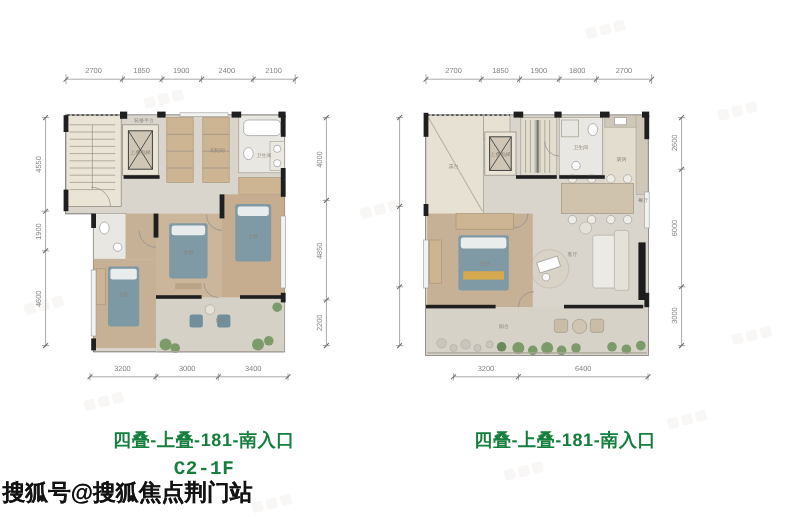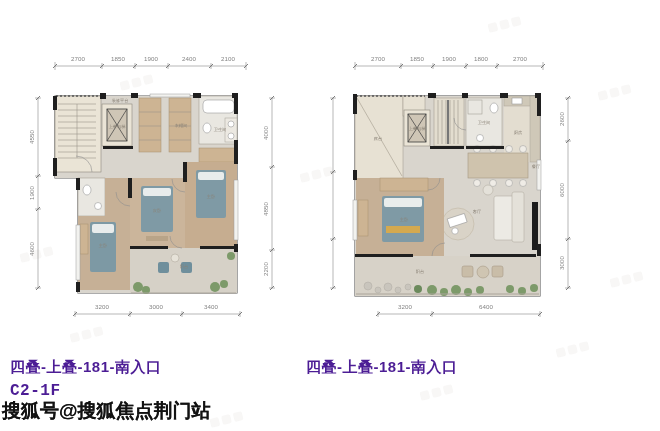--- a/index.html
+++ b/index.html
@@ -13,21 +13,21 @@
   .dim-line{stroke:#9a9a9a;stroke-width:.7;fill:none;}
   .dim-slash{stroke:#6f6f6f;stroke-width:.9;fill:none;}
   .dim-text{font-size:6.2px;fill:#848484;font-family:"Liberation Sans",sans-serif;}
   .room-text{font-size:4.2px;fill:#8a8276;font-family:"Liberation Sans",sans-serif;}
   .outline{fill:none;stroke:#5a5a5a;stroke-width:1.1;}
   .wall{fill:#1f1f1f;}
   .arc{stroke:#8e8e8e;stroke-width:.6;fill:none;}
   .tread{stroke:#9a958a;stroke-width:.6;}
   .fixture{fill:#ffffff;stroke:#9a9a9a;stroke-width:.6;}
   .win{fill:#f2f2ef;stroke:#9a9a9a;stroke-width:.5;}
-  .plan-title{position:absolute;text-align:left;color:#4c1d95;}
+  .plan-title{position:absolute;text-align:center;color:#15803d;}
   #title1{left:10px;width:320px;top:358px;}
   #title2{left:306px;width:330px;top:358px;}
   .t1{font-size:15px;font-weight:700;letter-spacing:.5px;}
   .t2{font-size:16px;font-weight:700;margin-top:5px;letter-spacing:.5px;font-family:Liberation Mono, monospace;}
   .watermark{
     position:absolute;left:2px;top:398px;font-size:19px;font-weight:800;
     color:#121212;letter-spacing:0px;text-shadow:0 0 0.5px #444;
   }
   .fwm{position:absolute;display:flex;gap:3px;transform:rotate(-14deg);opacity:.5;}
   .fwm i{display:block;width:9px;height:9px;background:rgba(160,150,138,.16);border-radius:2px;}

